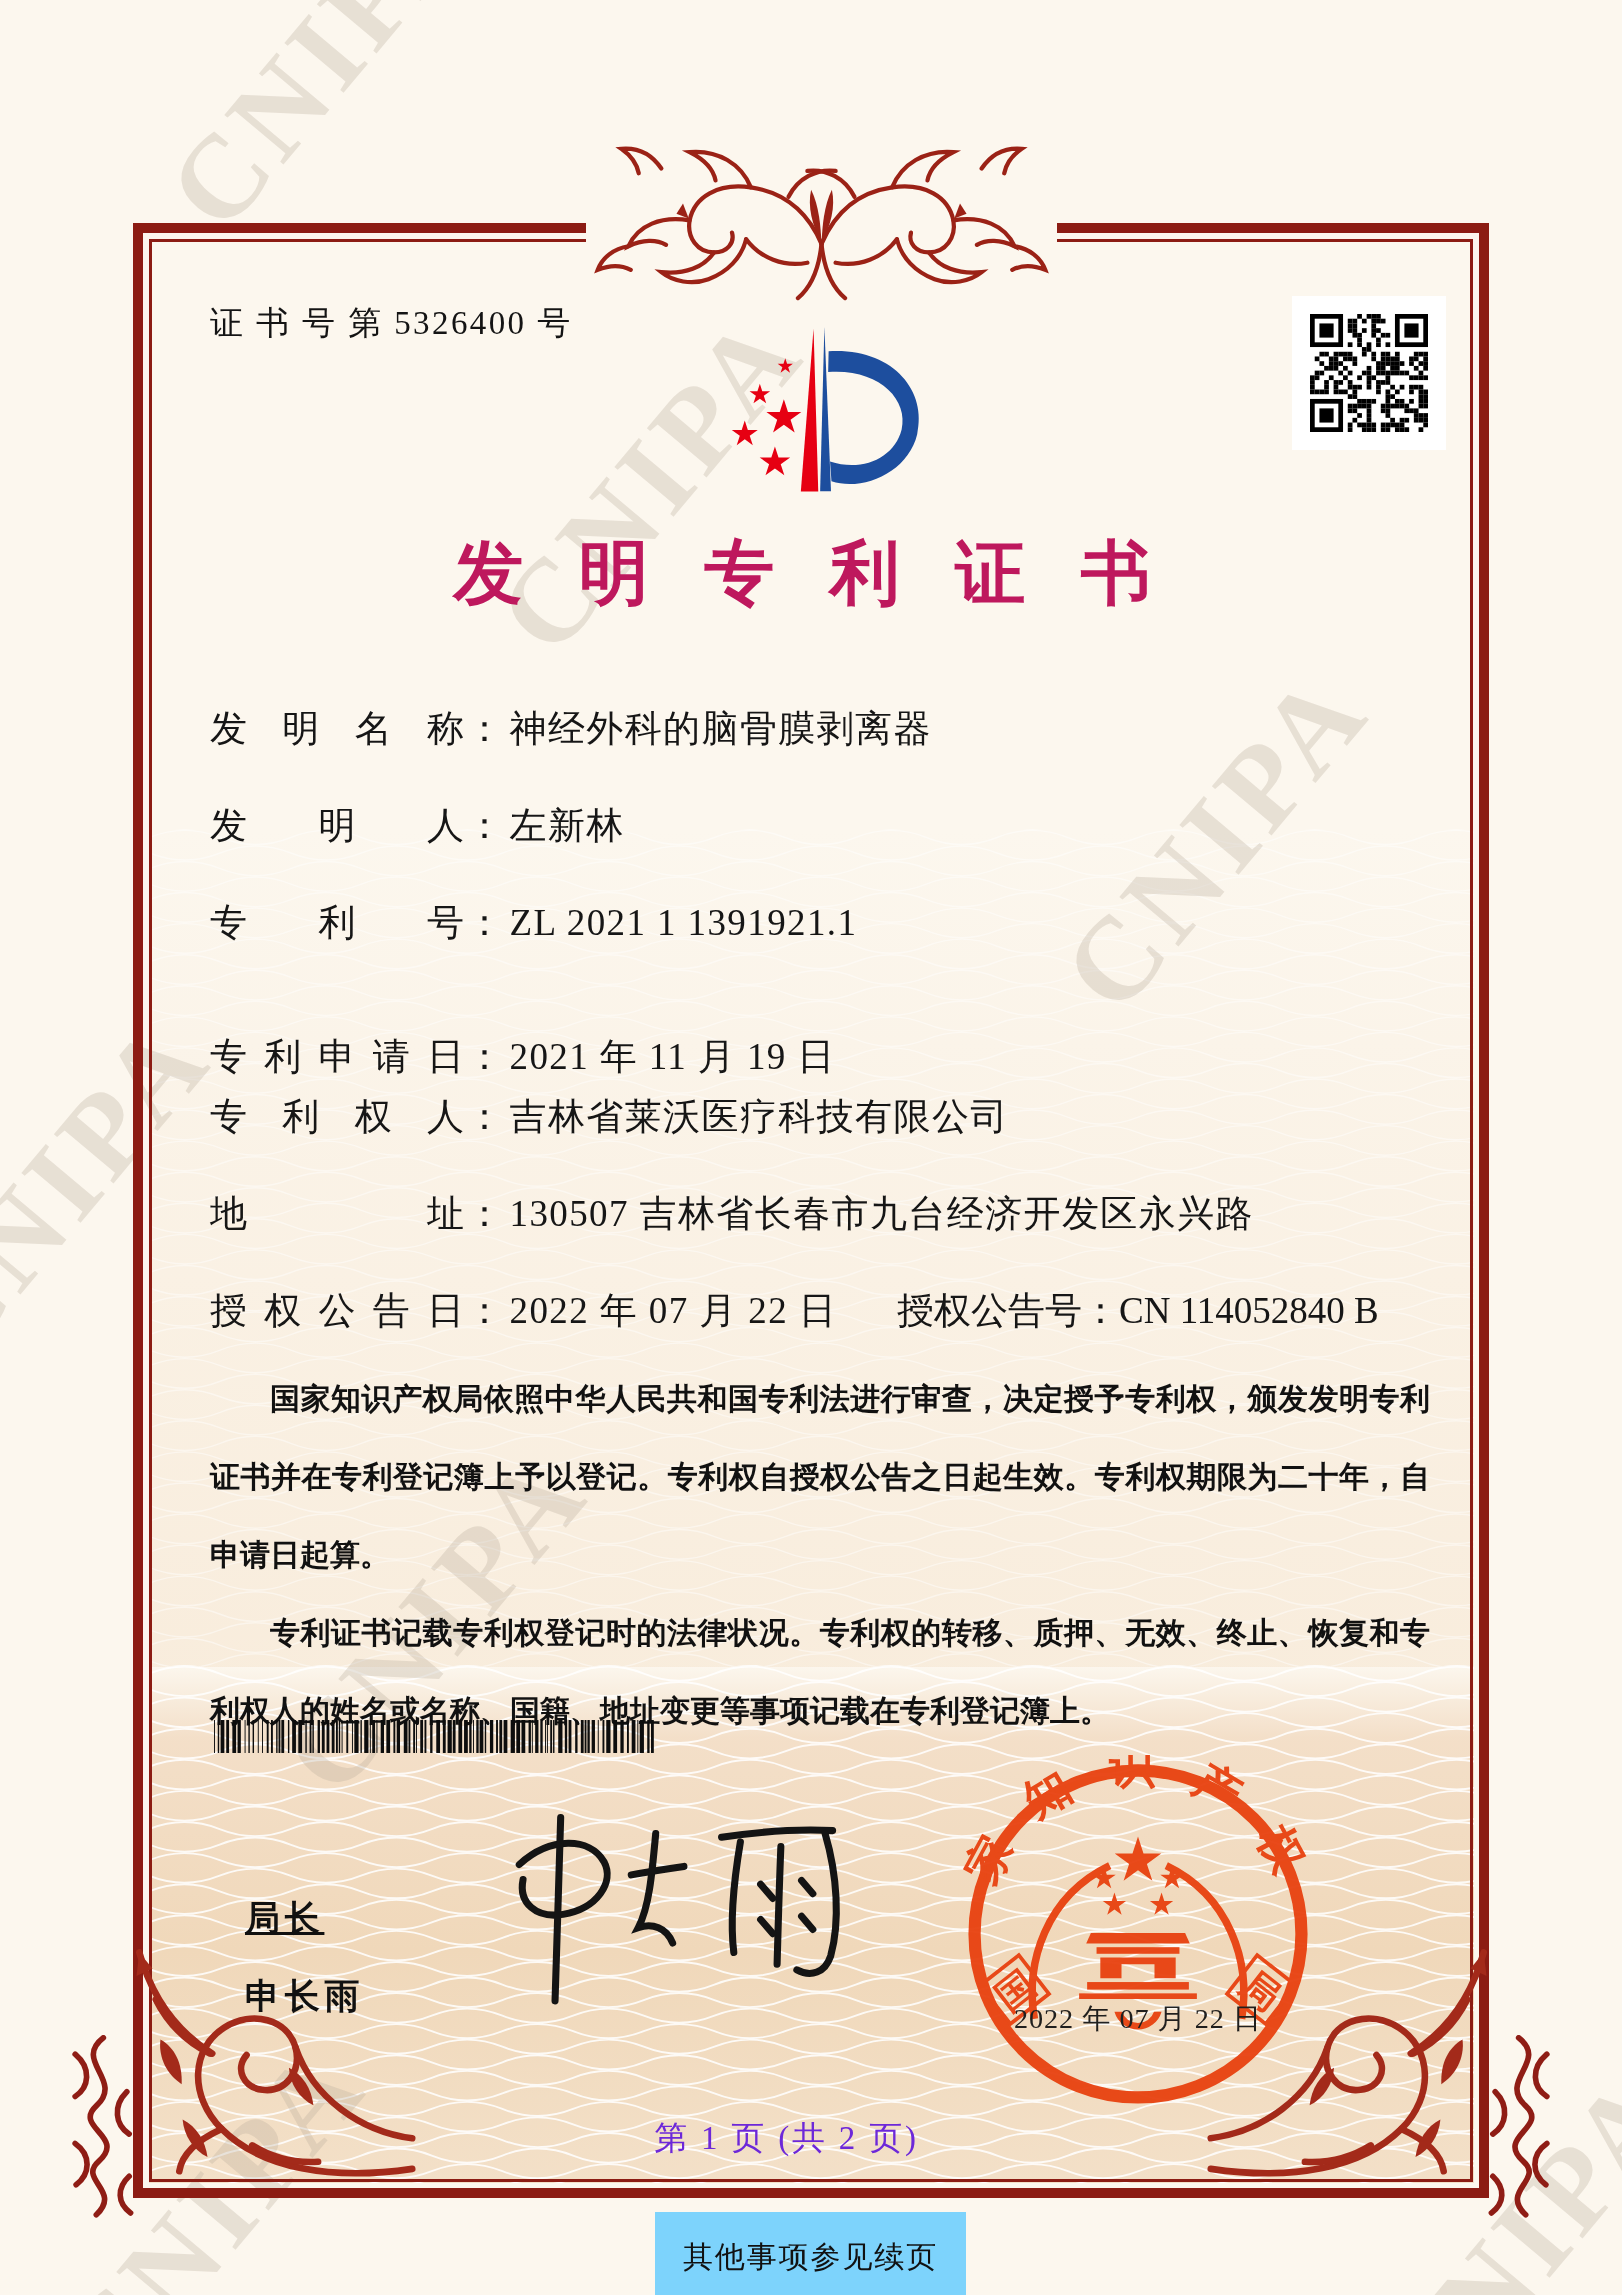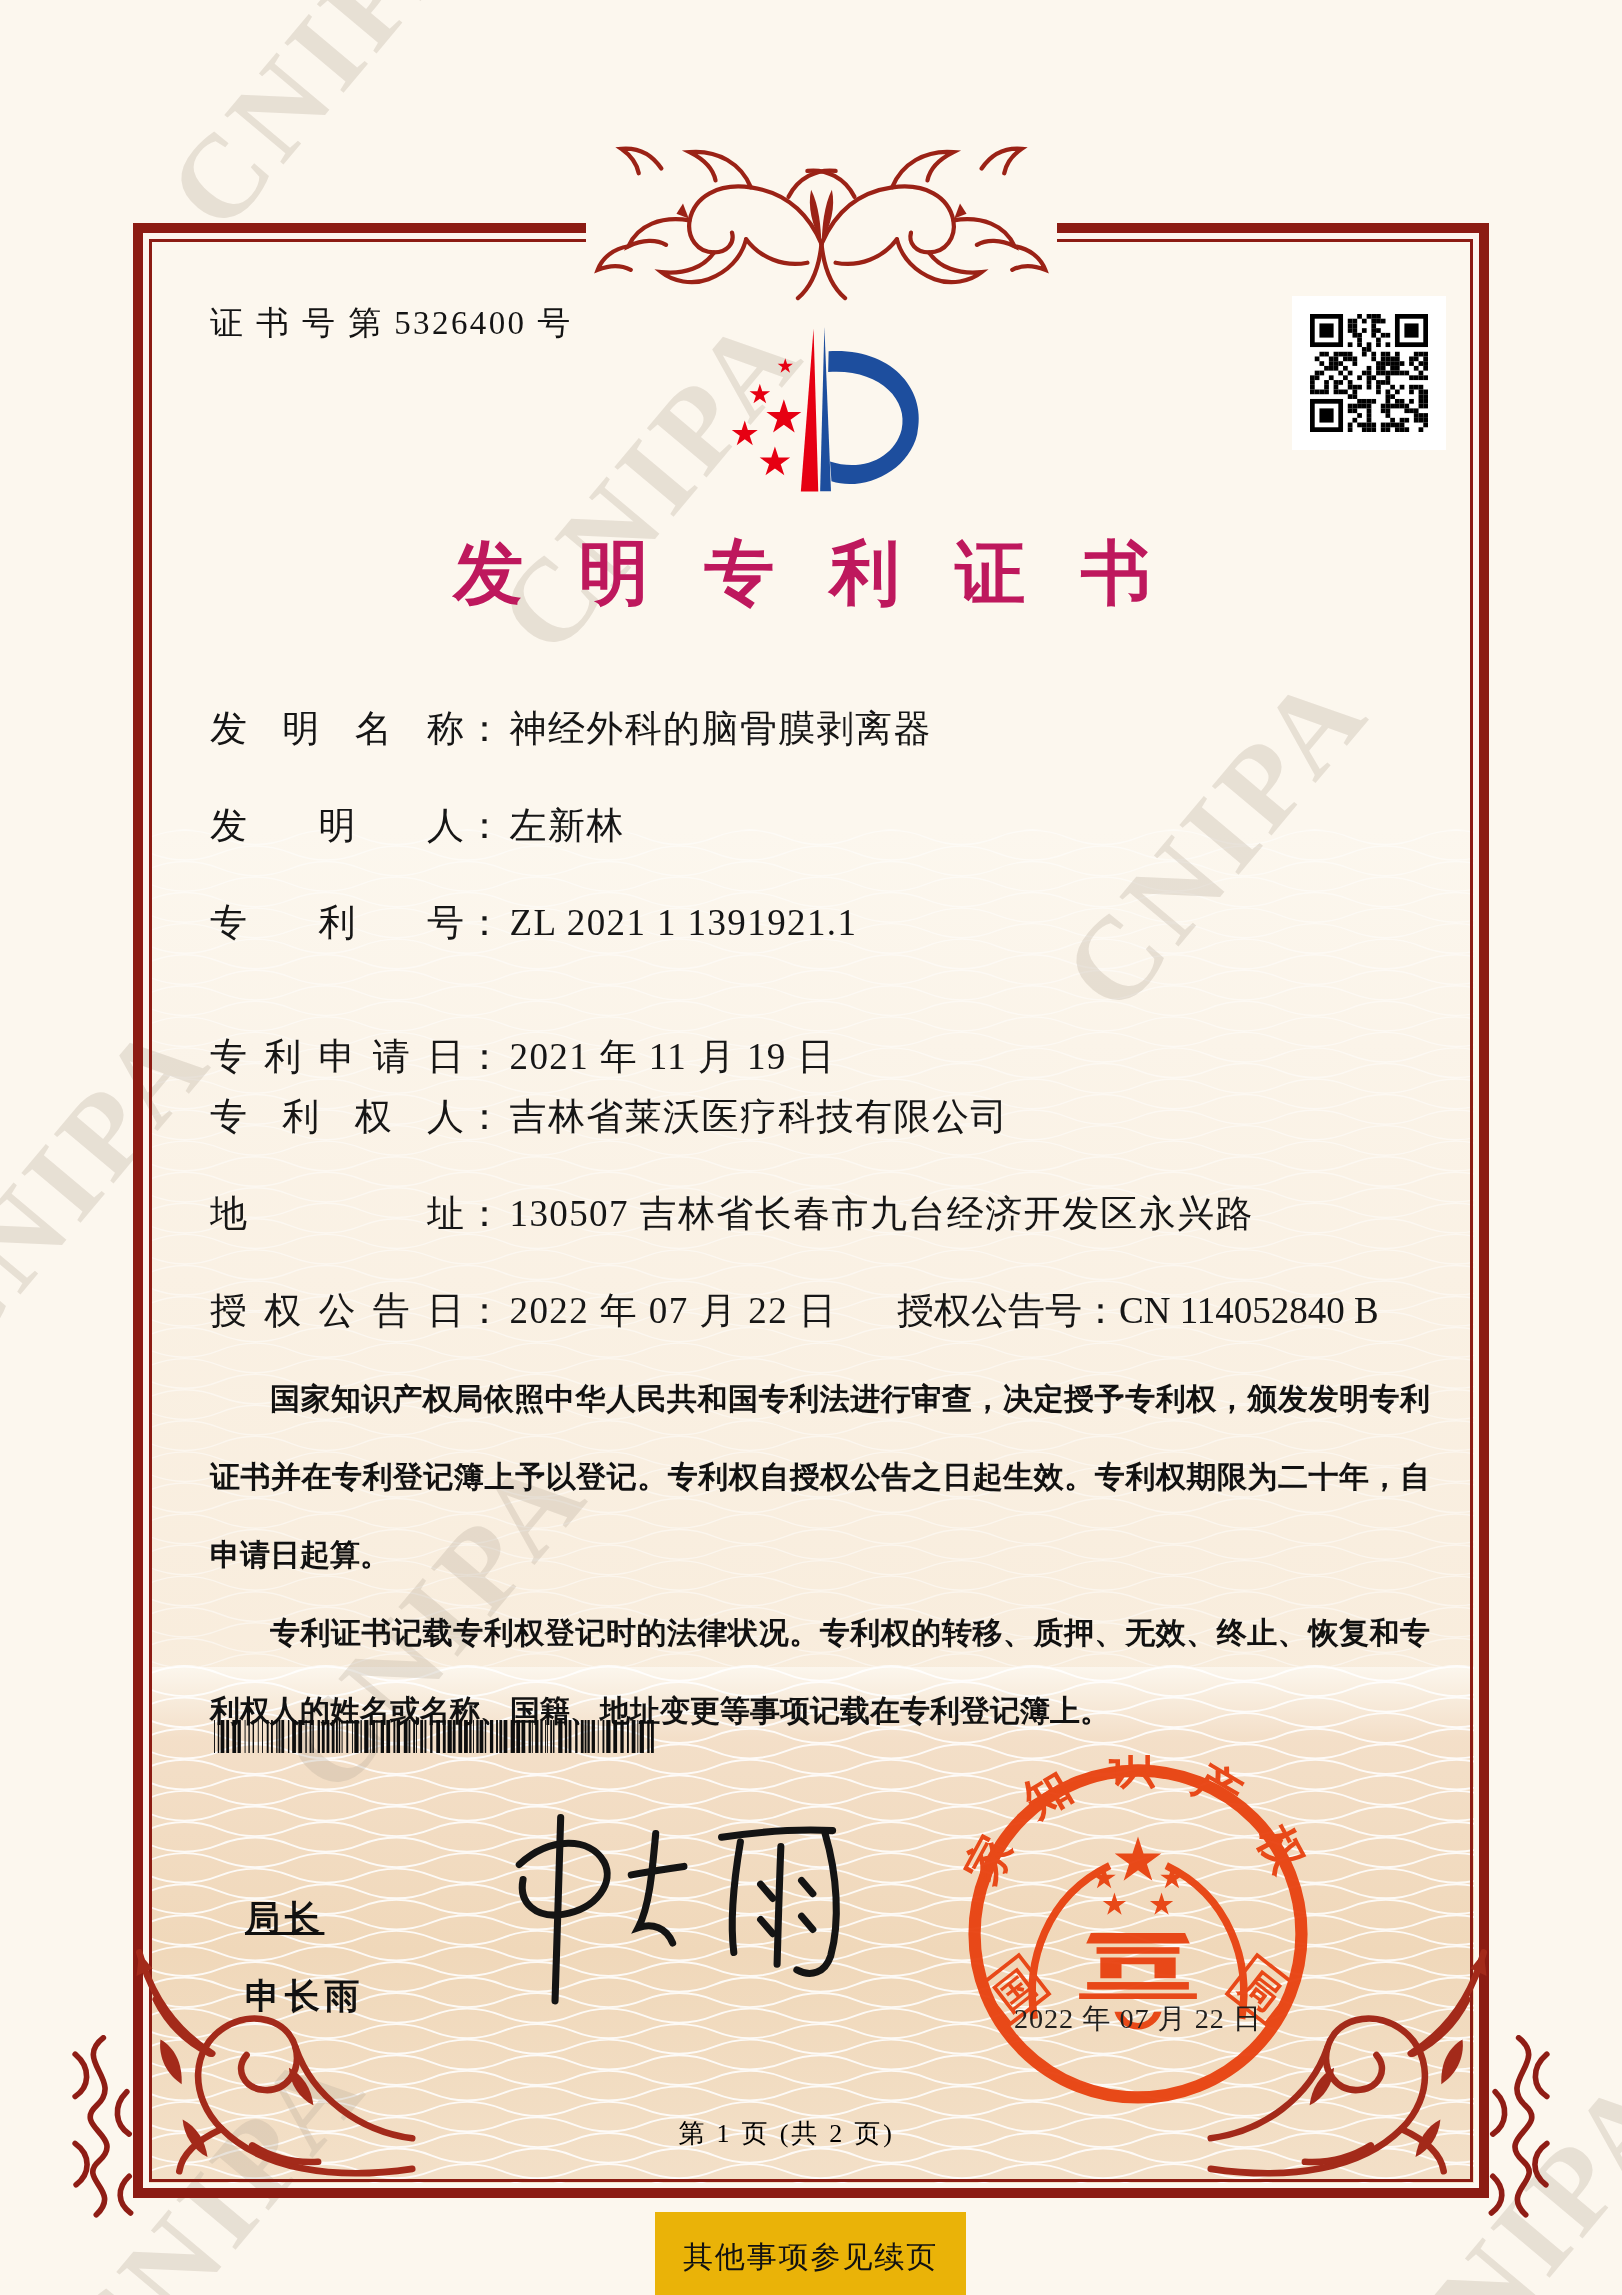--- a/index.html
+++ b/index.html
@@ -48,22 +48,22 @@
 
   
   .barcode{position:absolute;left:214px;top:1720px;}
   .dirtitle{position:absolute;left:245px;top:1895px;font-size:35px;font-weight:bold;
       font-family:"Liberation Sans","DejaVu Sans",sans-serif;color:#111;letter-spacing:4.7px;text-decoration:underline;}
   .dirname{position:absolute;left:245px;top:1973px;font-size:35px;font-weight:bold;
       font-family:"Liberation Sans","DejaVu Sans",sans-serif;color:#111;letter-spacing:4.7px;}
   .sig{position:absolute;left:490px;top:1809px;}
   .seal{position:absolute;left:959px;top:1755px;opacity:.94;}
 
-  .pageinfo{position:absolute;left:0;top:2116px;width:1573px;text-align:center;font-size:26px;color:#000000;letter-spacing:2.8px;}
-  .notebox{position:absolute;left:655px;top:2212px;width:311px;height:84px;background:#eab308;}
+  .pageinfo{position:absolute;left:0;top:2116px;width:1573px;text-align:center;font-size:33px;color:#6d28d9;letter-spacing:2.8px;}
+  .notebox{position:absolute;left:655px;top:2212px;width:311px;height:84px;background:#7dd3fc;}
   .note{position:absolute;left:0;top:24.5px;width:311px;text-align:center;font-size:30px;color:#111;letter-spacing:1.9px;}
 </style>
 </head>
 <body>
 
 <div class="page">
 
   <div class="waveband band-mid">
     <svg id="waves-mid" width="1325" height="838" viewBox="0 0 2812 1780">
         <path d="M-300 -15 q 75 30 150 0 t 150 0 t 150 0 t 150 0 t 150 0 t 150 0 t 150 0 t 150 0 t 150 0 t 150 0 t 150 0 t 150 0 t 150 0 t 150 0 t 150 0 t 150 0 t 150 0 t 150 0 t 150 0 t 150 0 t 150 0 t 150 0 t 150 0 M-150 18 q 75 30 150 0 t 150 0 t 150 0 t 150 0 t 150 0 t 150 0 t 150 0 t 150 0 t 150 0 t 150 0 t 150 0 t 150 0 t 150 0 t 150 0 t 150 0 t 150 0 t 150 0 t 150 0 t 150 0 t 150 0 t 150 0 t 150 0 t 150 0 M-300 51 q 75 30 150 0 t 150 0 t 150 0 t 150 0 t 150 0 t 150 0 t 150 0 t 150 0 t 150 0 t 150 0 t 150 0 t 150 0 t 150 0 t 150 0 t 150 0 t 150 0 t 150 0 t 150 0 t 150 0 t 150 0 t 150 0 t 150 0 t 150 0 M-150 84 q 75 30 150 0 t 150 0 t 150 0 t 150 0 t 150 0 t 150 0 t 150 0 t 150 0 t 150 0 t 150 0 t 150 0 t 150 0 t 150 0 t 150 0 t 150 0 t 150 0 t 150 0 t 150 0 t 150 0 t 150 0 t 150 0 t 150 0 t 150 0 M-300 117 q 75 30 150 0 t 150 0 t 150 0 t 150 0 t 150 0 t 150 0 t 150 0 t 150 0 t 150 0 t 150 0 t 150 0 t 150 0 t 150 0 t 150 0 t 150 0 t 150 0 t 150 0 t 150 0 t 150 0 t 150 0 t 150 0 t 150 0 t 150 0 M-150 150 q 75 30 150 0 t 150 0 t 150 0 t 150 0 t 150 0 t 150 0 t 150 0 t 150 0 t 150 0 t 150 0 t 150 0 t 150 0 t 150 0 t 150 0 t 150 0 t 150 0 t 150 0 t 150 0 t 150 0 t 150 0 t 150 0 t 150 0 t 150 0 M-300 183 q 75 30 150 0 t 150 0 t 150 0 t 150 0 t 150 0 t 150 0 t 150 0 t 150 0 t 150 0 t 150 0 t 150 0 t 150 0 t 150 0 t 150 0 t 150 0 t 150 0 t 150 0 t 150 0 t 150 0 t 150 0 t 150 0 t 150 0 t 150 0 M-150 216 q 75 30 150 0 t 150 0 t 150 0 t 150 0 t 150 0 t 150 0 t 150 0 t 150 0 t 150 0 t 150 0 t 150 0 t 150 0 t 150 0 t 150 0 t 150 0 t 150 0 t 150 0 t 150 0 t 150 0 t 150 0 t 150 0 t 150 0 t 150 0 M-300 249 q 75 30 150 0 t 150 0 t 150 0 t 150 0 t 150 0 t 150 0 t 150 0 t 150 0 t 150 0 t 150 0 t 150 0 t 150 0 t 150 0 t 150 0 t 150 0 t 150 0 t 150 0 t 150 0 t 150 0 t 150 0 t 150 0 t 150 0 t 150 0 M-150 282 q 75 30 150 0 t 150 0 t 150 0 t 150 0 t 150 0 t 150 0 t 150 0 t 150 0 t 150 0 t 150 0 t 150 0 t 150 0 t 150 0 t 150 0 t 150 0 t 150 0 t 150 0 t 150 0 t 150 0 t 150 0 t 150 0 t 150 0 t 150 0 M-300 315 q 75 30 150 0 t 150 0 t 150 0 t 150 0 t 150 0 t 150 0 t 150 0 t 150 0 t 150 0 t 150 0 t 150 0 t 150 0 t 150 0 t 150 0 t 150 0 t 150 0 t 150 0 t 150 0 t 150 0 t 150 0 t 150 0 t 150 0 t 150 0 M-150 348 q 75 30 150 0 t 150 0 t 150 0 t 150 0 t 150 0 t 150 0 t 150 0 t 150 0 t 150 0 t 150 0 t 150 0 t 150 0 t 150 0 t 150 0 t 150 0 t 150 0 t 150 0 t 150 0 t 150 0 t 150 0 t 150 0 t 150 0 t 150 0 M-300 381 q 75 30 150 0 t 150 0 t 150 0 t 150 0 t 150 0 t 150 0 t 150 0 t 150 0 t 150 0 t 150 0 t 150 0 t 150 0 t 150 0 t 150 0 t 150 0 t 150 0 t 150 0 t 150 0 t 150 0 t 150 0 t 150 0 t 150 0 t 150 0 M-150 414 q 75 30 150 0 t 150 0 t 150 0 t 150 0 t 150 0 t 150 0 t 150 0 t 150 0 t 150 0 t 150 0 t 150 0 t 150 0 t 150 0 t 150 0 t 150 0 t 150 0 t 150 0 t 150 0 t 150 0 t 150 0 t 150 0 t 150 0 t 150 0 M-300 447 q 75 30 150 0 t 150 0 t 150 0 t 150 0 t 150 0 t 150 0 t 150 0 t 150 0 t 150 0 t 150 0 t 150 0 t 150 0 t 150 0 t 150 0 t 150 0 t 150 0 t 150 0 t 150 0 t 150 0 t 150 0 t 150 0 t 150 0 t 150 0 M-150 480 q 75 30 150 0 t 150 0 t 150 0 t 150 0 t 150 0 t 150 0 t 150 0 t 150 0 t 150 0 t 150 0 t 150 0 t 150 0 t 150 0 t 150 0 t 150 0 t 150 0 t 150 0 t 150 0 t 150 0 t 150 0 t 150 0 t 150 0 t 150 0 M-300 513 q 75 30 150 0 t 150 0 t 150 0 t 150 0 t 150 0 t 150 0 t 150 0 t 150 0 t 150 0 t 150 0 t 150 0 t 150 0 t 150 0 t 150 0 t 150 0 t 150 0 t 150 0 t 150 0 t 150 0 t 150 0 t 150 0 t 150 0 t 150 0 M-150 546 q 75 30 150 0 t 150 0 t 150 0 t 150 0 t 150 0 t 150 0 t 150 0 t 150 0 t 150 0 t 150 0 t 150 0 t 150 0 t 150 0 t 150 0 t 150 0 t 150 0 t 150 0 t 150 0 t 150 0 t 150 0 t 150 0 t 150 0 t 150 0 M-300 579 q 75 30 150 0 t 150 0 t 150 0 t 150 0 t 150 0 t 150 0 t 150 0 t 150 0 t 150 0 t 150 0 t 150 0 t 150 0 t 150 0 t 150 0 t 150 0 t 150 0 t 150 0 t 150 0 t 150 0 t 150 0 t 150 0 t 150 0 t 150 0 M-150 612 q 75 30 150 0 t 150 0 t 150 0 t 150 0 t 150 0 t 150 0 t 150 0 t 150 0 t 150 0 t 150 0 t 150 0 t 150 0 t 150 0 t 150 0 t 150 0 t 150 0 t 150 0 t 150 0 t 150 0 t 150 0 t 150 0 t 150 0 t 150 0 M-300 645 q 75 30 150 0 t 150 0 t 150 0 t 150 0 t 150 0 t 150 0 t 150 0 t 150 0 t 150 0 t 150 0 t 150 0 t 150 0 t 150 0 t 150 0 t 150 0 t 150 0 t 150 0 t 150 0 t 150 0 t 150 0 t 150 0 t 150 0 t 150 0 M-150 678 q 75 30 150 0 t 150 0 t 150 0 t 150 0 t 150 0 t 150 0 t 150 0 t 150 0 t 150 0 t 150 0 t 150 0 t 150 0 t 150 0 t 150 0 t 150 0 t 150 0 t 150 0 t 150 0 t 150 0 t 150 0 t 150 0 t 150 0 t 150 0 M-300 711 q 75 30 150 0 t 150 0 t 150 0 t 150 0 t 150 0 t 150 0 t 150 0 t 150 0 t 150 0 t 150 0 t 150 0 t 150 0 t 150 0 t 150 0 t 150 0 t 150 0 t 150 0 t 150 0 t 150 0 t 150 0 t 150 0 t 150 0 t 150 0 M-150 744 q 75 30 150 0 t 150 0 t 150 0 t 150 0 t 150 0 t 150 0 t 150 0 t 150 0 t 150 0 t 150 0 t 150 0 t 150 0 t 150 0 t 150 0 t 150 0 t 150 0 t 150 0 t 150 0 t 150 0 t 150 0 t 150 0 t 150 0 t 150 0 M-300 777 q 75 30 150 0 t 150 0 t 150 0 t 150 0 t 150 0 t 150 0 t 150 0 t 150 0 t 150 0 t 150 0 t 150 0 t 150 0 t 150 0 t 150 0 t 150 0 t 150 0 t 150 0 t 150 0 t 150 0 t 150 0 t 150 0 t 150 0 t 150 0 M-150 810 q 75 30 150 0 t 150 0 t 150 0 t 150 0 t 150 0 t 150 0 t 150 0 t 150 0 t 150 0 t 150 0 t 150 0 t 150 0 t 150 0 t 150 0 t 150 0 t 150 0 t 150 0 t 150 0 t 150 0 t 150 0 t 150 0 t 150 0 t 150 0 M-300 843 q 75 30 150 0 t 150 0 t 150 0 t 150 0 t 150 0 t 150 0 t 150 0 t 150 0 t 150 0 t 150 0 t 150 0 t 150 0 t 150 0 t 150 0 t 150 0 t 150 0 t 150 0 t 150 0 t 150 0 t 150 0 t 150 0 t 150 0 t 150 0 M-150 876 q 75 30 150 0 t 150 0 t 150 0 t 150 0 t 150 0 t 150 0 t 150 0 t 150 0 t 150 0 t 150 0 t 150 0 t 150 0 t 150 0 t 150 0 t 150 0 t 150 0 t 150 0 t 150 0 t 150 0 t 150 0 t 150 0 t 150 0 t 150 0 M-300 909 q 75 30 150 0 t 150 0 t 150 0 t 150 0 t 150 0 t 150 0 t 150 0 t 150 0 t 150 0 t 150 0 t 150 0 t 150 0 t 150 0 t 150 0 t 150 0 t 150 0 t 150 0 t 150 0 t 150 0 t 150 0 t 150 0 t 150 0 t 150 0 M-150 942 q 75 30 150 0 t 150 0 t 150 0 t 150 0 t 150 0 t 150 0 t 150 0 t 150 0 t 150 0 t 150 0 t 150 0 t 150 0 t 150 0 t 150 0 t 150 0 t 150 0 t 150 0 t 150 0 t 150 0 t 150 0 t 150 0 t 150 0 t 150 0 M-300 975 q 75 30 150 0 t 150 0 t 150 0 t 150 0 t 150 0 t 150 0 t 150 0 t 150 0 t 150 0 t 150 0 t 150 0 t 150 0 t 150 0 t 150 0 t 150 0 t 150 0 t 150 0 t 150 0 t 150 0 t 150 0 t 150 0 t 150 0 t 150 0 M-150 1008 q 75 30 150 0 t 150 0 t 150 0 t 150 0 t 150 0 t 150 0 t 150 0 t 150 0 t 150 0 t 150 0 t 150 0 t 150 0 t 150 0 t 150 0 t 150 0 t 150 0 t 150 0 t 150 0 t 150 0 t 150 0 t 150 0 t 150 0 t 150 0 M-300 1041 q 75 30 150 0 t 150 0 t 150 0 t 150 0 t 150 0 t 150 0 t 150 0 t 150 0 t 150 0 t 150 0 t 150 0 t 150 0 t 150 0 t 150 0 t 150 0 t 150 0 t 150 0 t 150 0 t 150 0 t 150 0 t 150 0 t 150 0 t 150 0 M-150 1074 q 75 30 150 0 t 150 0 t 150 0 t 150 0 t 150 0 t 150 0 t 150 0 t 150 0 t 150 0 t 150 0 t 150 0 t 150 0 t 150 0 t 150 0 t 150 0 t 150 0 t 150 0 t 150 0 t 150 0 t 150 0 t 150 0 t 150 0 t 150 0 M-300 1107 q 75 30 150 0 t 150 0 t 150 0 t 150 0 t 150 0 t 150 0 t 150 0 t 150 0 t 150 0 t 150 0 t 150 0 t 150 0 t 150 0 t 150 0 t 150 0 t 150 0 t 150 0 t 150 0 t 150 0 t 150 0 t 150 0 t 150 0 t 150 0 M-150 1140 q 75 30 150 0 t 150 0 t 150 0 t 150 0 t 150 0 t 150 0 t 150 0 t 150 0 t 150 0 t 150 0 t 150 0 t 150 0 t 150 0 t 150 0 t 150 0 t 150 0 t 150 0 t 150 0 t 150 0 t 150 0 t 150 0 t 150 0 t 150 0 M-300 1173 q 75 30 150 0 t 150 0 t 150 0 t 150 0 t 150 0 t 150 0 t 150 0 t 150 0 t 150 0 t 150 0 t 150 0 t 150 0 t 150 0 t 150 0 t 150 0 t 150 0 t 150 0 t 150 0 t 150 0 t 150 0 t 150 0 t 150 0 t 150 0 M-150 1206 q 75 30 150 0 t 150 0 t 150 0 t 150 0 t 150 0 t 150 0 t 150 0 t 150 0 t 150 0 t 150 0 t 150 0 t 150 0 t 150 0 t 150 0 t 150 0 t 150 0 t 150 0 t 150 0 t 150 0 t 150 0 t 150 0 t 150 0 t 150 0 M-300 1239 q 75 30 150 0 t 150 0 t 150 0 t 150 0 t 150 0 t 150 0 t 150 0 t 150 0 t 150 0 t 150 0 t 150 0 t 150 0 t 150 0 t 150 0 t 150 0 t 150 0 t 150 0 t 150 0 t 150 0 t 150 0 t 150 0 t 150 0 t 150 0 M-150 1272 q 75 30 150 0 t 150 0 t 150 0 t 150 0 t 150 0 t 150 0 t 150 0 t 150 0 t 150 0 t 150 0 t 150 0 t 150 0 t 150 0 t 150 0 t 150 0 t 150 0 t 150 0 t 150 0 t 150 0 t 150 0 t 150 0 t 150 0 t 150 0 M-300 1305 q 75 30 150 0 t 150 0 t 150 0 t 150 0 t 150 0 t 150 0 t 150 0 t 150 0 t 150 0 t 150 0 t 150 0 t 150 0 t 150 0 t 150 0 t 150 0 t 150 0 t 150 0 t 150 0 t 150 0 t 150 0 t 150 0 t 150 0 t 150 0 M-150 1338 q 75 30 150 0 t 150 0 t 150 0 t 150 0 t 150 0 t 150 0 t 150 0 t 150 0 t 150 0 t 150 0 t 150 0 t 150 0 t 150 0 t 150 0 t 150 0 t 150 0 t 150 0 t 150 0 t 150 0 t 150 0 t 150 0 t 150 0 t 150 0 M-300 1371 q 75 30 150 0 t 150 0 t 150 0 t 150 0 t 150 0 t 150 0 t 150 0 t 150 0 t 150 0 t 150 0 t 150 0 t 150 0 t 150 0 t 150 0 t 150 0 t 150 0 t 150 0 t 150 0 t 150 0 t 150 0 t 150 0 t 150 0 t 150 0 M-150 1404 q 75 30 150 0 t 150 0 t 150 0 t 150 0 t 150 0 t 150 0 t 150 0 t 150 0 t 150 0 t 150 0 t 150 0 t 150 0 t 150 0 t 150 0 t 150 0 t 150 0 t 150 0 t 150 0 t 150 0 t 150 0 t 150 0 t 150 0 t 150 0 M-300 1437 q 75 30 150 0 t 150 0 t 150 0 t 150 0 t 150 0 t 150 0 t 150 0 t 150 0 t 150 0 t 150 0 t 150 0 t 150 0 t 150 0 t 150 0 t 150 0 t 150 0 t 150 0 t 150 0 t 150 0 t 150 0 t 150 0 t 150 0 t 150 0 M-150 1470 q 75 30 150 0 t 150 0 t 150 0 t 150 0 t 150 0 t 150 0 t 150 0 t 150 0 t 150 0 t 150 0 t 150 0 t 150 0 t 150 0 t 150 0 t 150 0 t 150 0 t 150 0 t 150 0 t 150 0 t 150 0 t 150 0 t 150 0 t 150 0 M-300 1503 q 75 30 150 0 t 150 0 t 150 0 t 150 0 t 150 0 t 150 0 t 150 0 t 150 0 t 150 0 t 150 0 t 150 0 t 150 0 t 150 0 t 150 0 t 150 0 t 150 0 t 150 0 t 150 0 t 150 0 t 150 0 t 150 0 t 150 0 t 150 0 M-150 1536 q 75 30 150 0 t 150 0 t 150 0 t 150 0 t 150 0 t 150 0 t 150 0 t 150 0 t 150 0 t 150 0 t 150 0 t 150 0 t 150 0 t 150 0 t 150 0 t 150 0 t 150 0 t 150 0 t 150 0 t 150 0 t 150 0 t 150 0 t 150 0 M-300 1569 q 75 30 150 0 t 150 0 t 150 0 t 150 0 t 150 0 t 150 0 t 150 0 t 150 0 t 150 0 t 150 0 t 150 0 t 150 0 t 150 0 t 150 0 t 150 0 t 150 0 t 150 0 t 150 0 t 150 0 t 150 0 t 150 0 t 150 0 t 150 0 M-150 1602 q 75 30 150 0 t 150 0 t 150 0 t 150 0 t 150 0 t 150 0 t 150 0 t 150 0 t 150 0 t 150 0 t 150 0 t 150 0 t 150 0 t 150 0 t 150 0 t 150 0 t 150 0 t 150 0 t 150 0 t 150 0 t 150 0 t 150 0 t 150 0 M-300 1635 q 75 30 150 0 t 150 0 t 150 0 t 150 0 t 150 0 t 150 0 t 150 0 t 150 0 t 150 0 t 150 0 t 150 0 t 150 0 t 150 0 t 150 0 t 150 0 t 150 0 t 150 0 t 150 0 t 150 0 t 150 0 t 150 0 t 150 0 t 150 0 M-150 1668 q 75 30 150 0 t 150 0 t 150 0 t 150 0 t 150 0 t 150 0 t 150 0 t 150 0 t 150 0 t 150 0 t 150 0 t 150 0 t 150 0 t 150 0 t 150 0 t 150 0 t 150 0 t 150 0 t 150 0 t 150 0 t 150 0 t 150 0 t 150 0 M-300 1701 q 75 30 150 0 t 150 0 t 150 0 t 150 0 t 150 0 t 150 0 t 150 0 t 150 0 t 150 0 t 150 0 t 150 0 t 150 0 t 150 0 t 150 0 t 150 0 t 150 0 t 150 0 t 150 0 t 150 0 t 150 0 t 150 0 t 150 0 t 150 0 M-150 1734 q 75 30 150 0 t 150 0 t 150 0 t 150 0 t 150 0 t 150 0 t 150 0 t 150 0 t 150 0 t 150 0 t 150 0 t 150 0 t 150 0 t 150 0 t 150 0 t 150 0 t 150 0 t 150 0 t 150 0 t 150 0 t 150 0 t 150 0 t 150 0 M-300 1767 q 75 30 150 0 t 150 0 t 150 0 t 150 0 t 150 0 t 150 0 t 150 0 t 150 0 t 150 0 t 150 0 t 150 0 t 150 0 t 150 0 t 150 0 t 150 0 t 150 0 t 150 0 t 150 0 t 150 0 t 150 0 t 150 0 t 150 0 t 150 0 " fill="none" stroke="#ffffff" stroke-width="3" opacity="0.45"></path>

